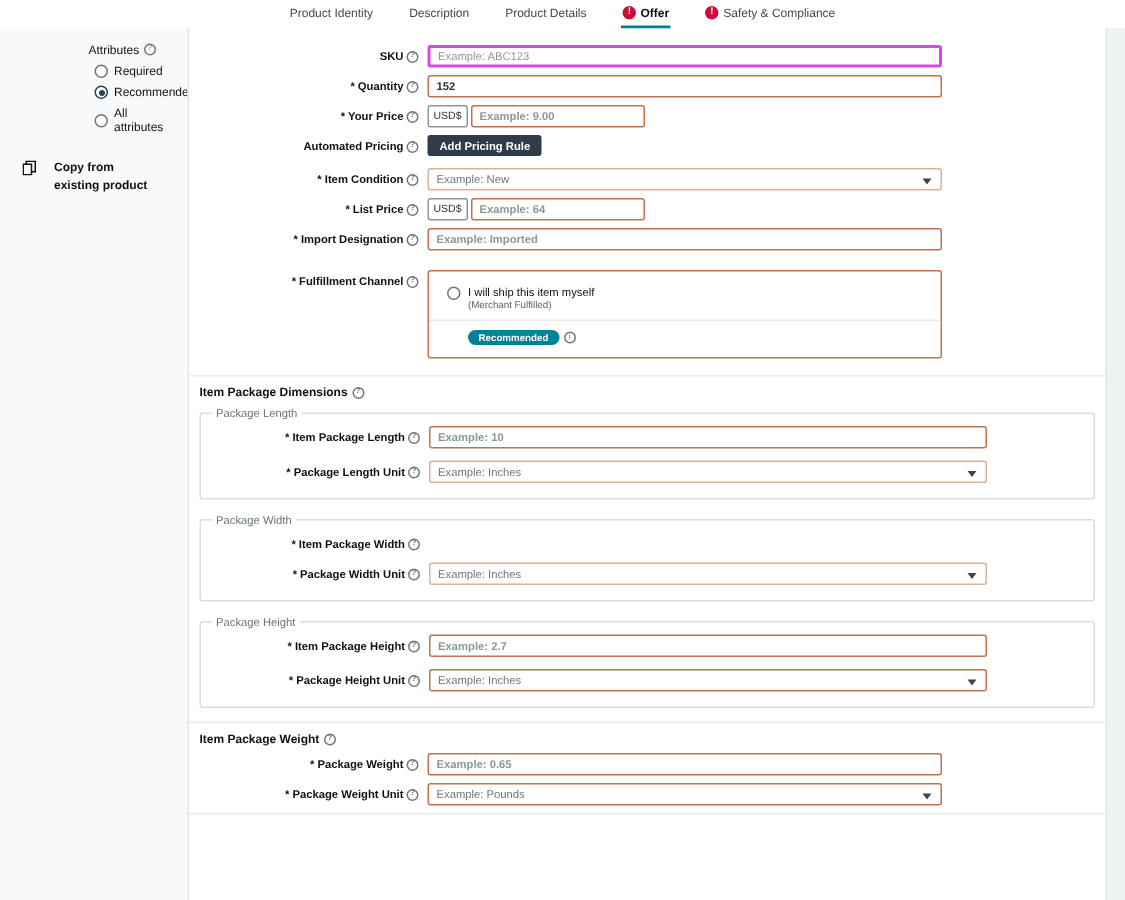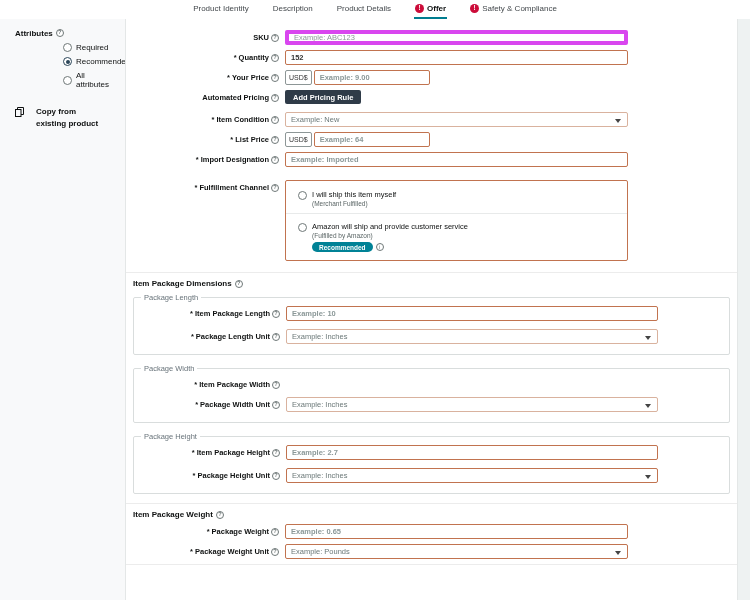--- a/index.html
+++ b/index.html
@@ -17,21 +17,21 @@
     line-height:1; }
 
   
   .layout { display:flex; height:581px; }
   .sidebar { width:125px; background:#f8f9fa; padding:10px 6px 0 15px; flex:none; }
   .main { width:613px; background:#fff; border-left:1px solid #e4e7e7;
     border-right:1px solid #e4e7e7; padding-top:11px; flex:none; }
   .gutter { flex:1; background:#eef2f2; }
 
   
-  .sb-title { font-size:8px; font-weight:bold; display:flex; gap:3px; }
+  .sb-title { font-size:8px; font-weight:normal; display:flex; gap:3px;margin-left:44px; }
   .radio-row { display:flex; align-items:center; gap:4px; margin-top:5px; font-size:8px;
     cursor:pointer;padding-left:48px; }
   .radio { width:9px; height:9px; border:1px solid #6f7878; border-radius:50%; background:#fff;
     flex:none; position:relative; }
   .radio.selected { border-color:#2a4558; }
   .radio.selected::after { content:""; position:absolute; left:1.5px; top:1.5px; width:4px;
     height:4px; border-radius:50%; background:#2a4558; }
   .copy-row { margin-top:17px; display:flex; gap:12px; font-size:8px; font-weight:bold;
     line-height:1.5; cursor:pointer; width:92px; }
   .copy-ic { flex:none; margin-top:1px; }
@@ -40,21 +40,21 @@
   .help { width:8px; height:8px; border:1px solid #6f7878; border-radius:50%; color:#6f7878;
     font-size:5.5px; display:inline-flex; align-items:center; justify-content:center;
     line-height:1; flex:none; cursor:pointer; background:#fff; }
 
   
   .frow { display:flex; align-items:flex-start; margin-bottom:5px; }
   .flabel { width:159px; flex:none; display:flex; justify-content:flex-end; align-items:center;
     gap:2px; font-size:7.5px; font-weight:bold; padding-right:6px; padding-top:3px; }
   .req { color:#0f1111; }
   .ctl { height:15px; font-size:7.5px; color:#555; }
-  input.ctl { border:4px solid #d946ef; border-radius:2px; padding:0 5px; background:#fff;
+  input.ctl { border:2px solid #d946ef; border-radius:2px; padding:0 5px; background:#fff;
     color:#333; outline:none; }
   input.ctl::placeholder { color:#8b9898; }
   .w-full { width:343px; }
   .w-price { width:116px; }
   .invalid { border:1px solid #c1734f !important;font-weight:bold; }
   .prefix { height:15px; border:1px solid #8d9696; border-radius:2px; background:#fff;
     font-size:7px; color:#333; display:flex; align-items:center; padding:0 3px; margin-right:2px; }
   .btn-dark { height:14px; background:#2f3b48; color:#fff; font-size:7.5px; font-weight:bold;
     border:none; border-radius:2px; padding:0 8px; cursor:pointer; }
   .select { position:relative; display:flex; align-items:center; border:1px solid #d9b29e;
@@ -219,27 +219,20 @@
       </div>
       <div class="fulfill-box">
         <div class="f-opt">
           <span class="radio"></span>
           <div>
             <div class="f-main">I will ship this item myself</div>
             <div class="f-sub">(Merchant Fulfilled)</div>
           </div>
         </div>
         <div class="f-div"></div>
-        <div class="f-opt" style="padding-bottom:0">
-          <span class="radio"></span>
-          <div>
-            <div class="f-main">Amazon will ship and provide customer service</div>
-            <div class="f-sub">(Fulfilled by Amazon)</div>
-          </div>
-        </div>
         <div class="badge-row">
           <span class="badge">Recommended</span>
           <span class="info">i</span>
         </div>
       </div>
     </div>
 
     <div class="divider"></div>
     <div class="sec-head">
       <span>Item Package Dimensions</span>

